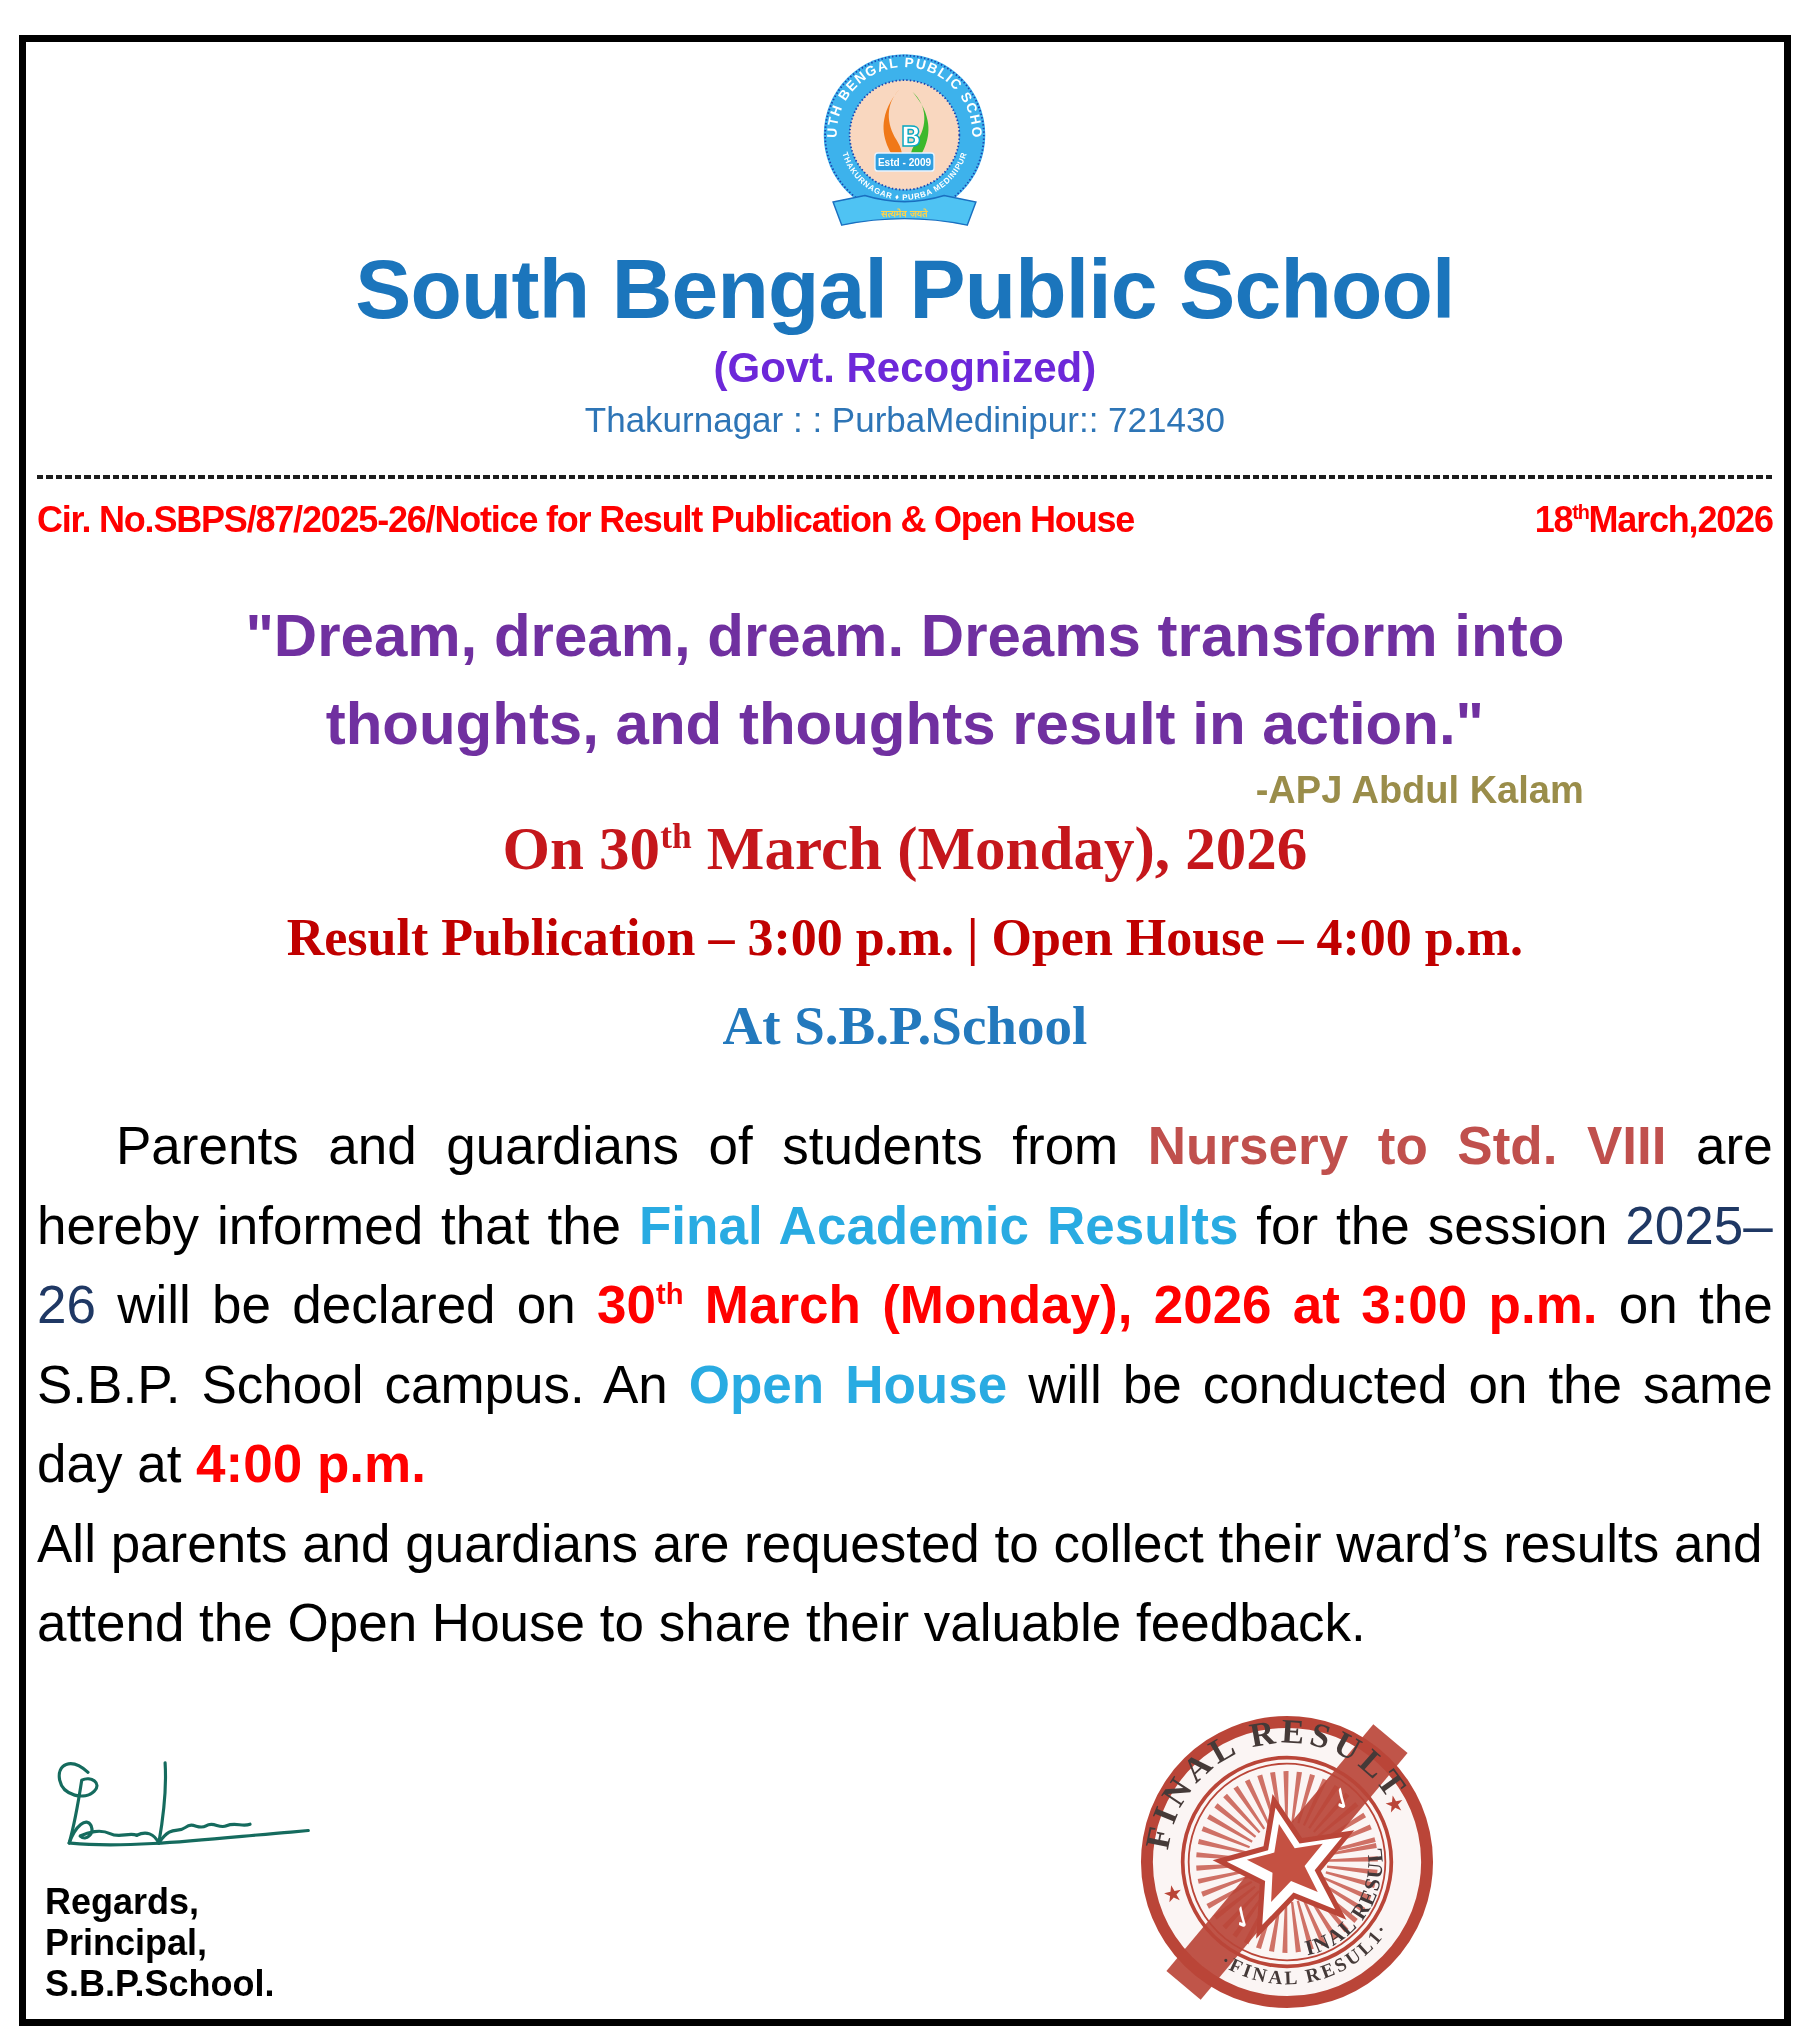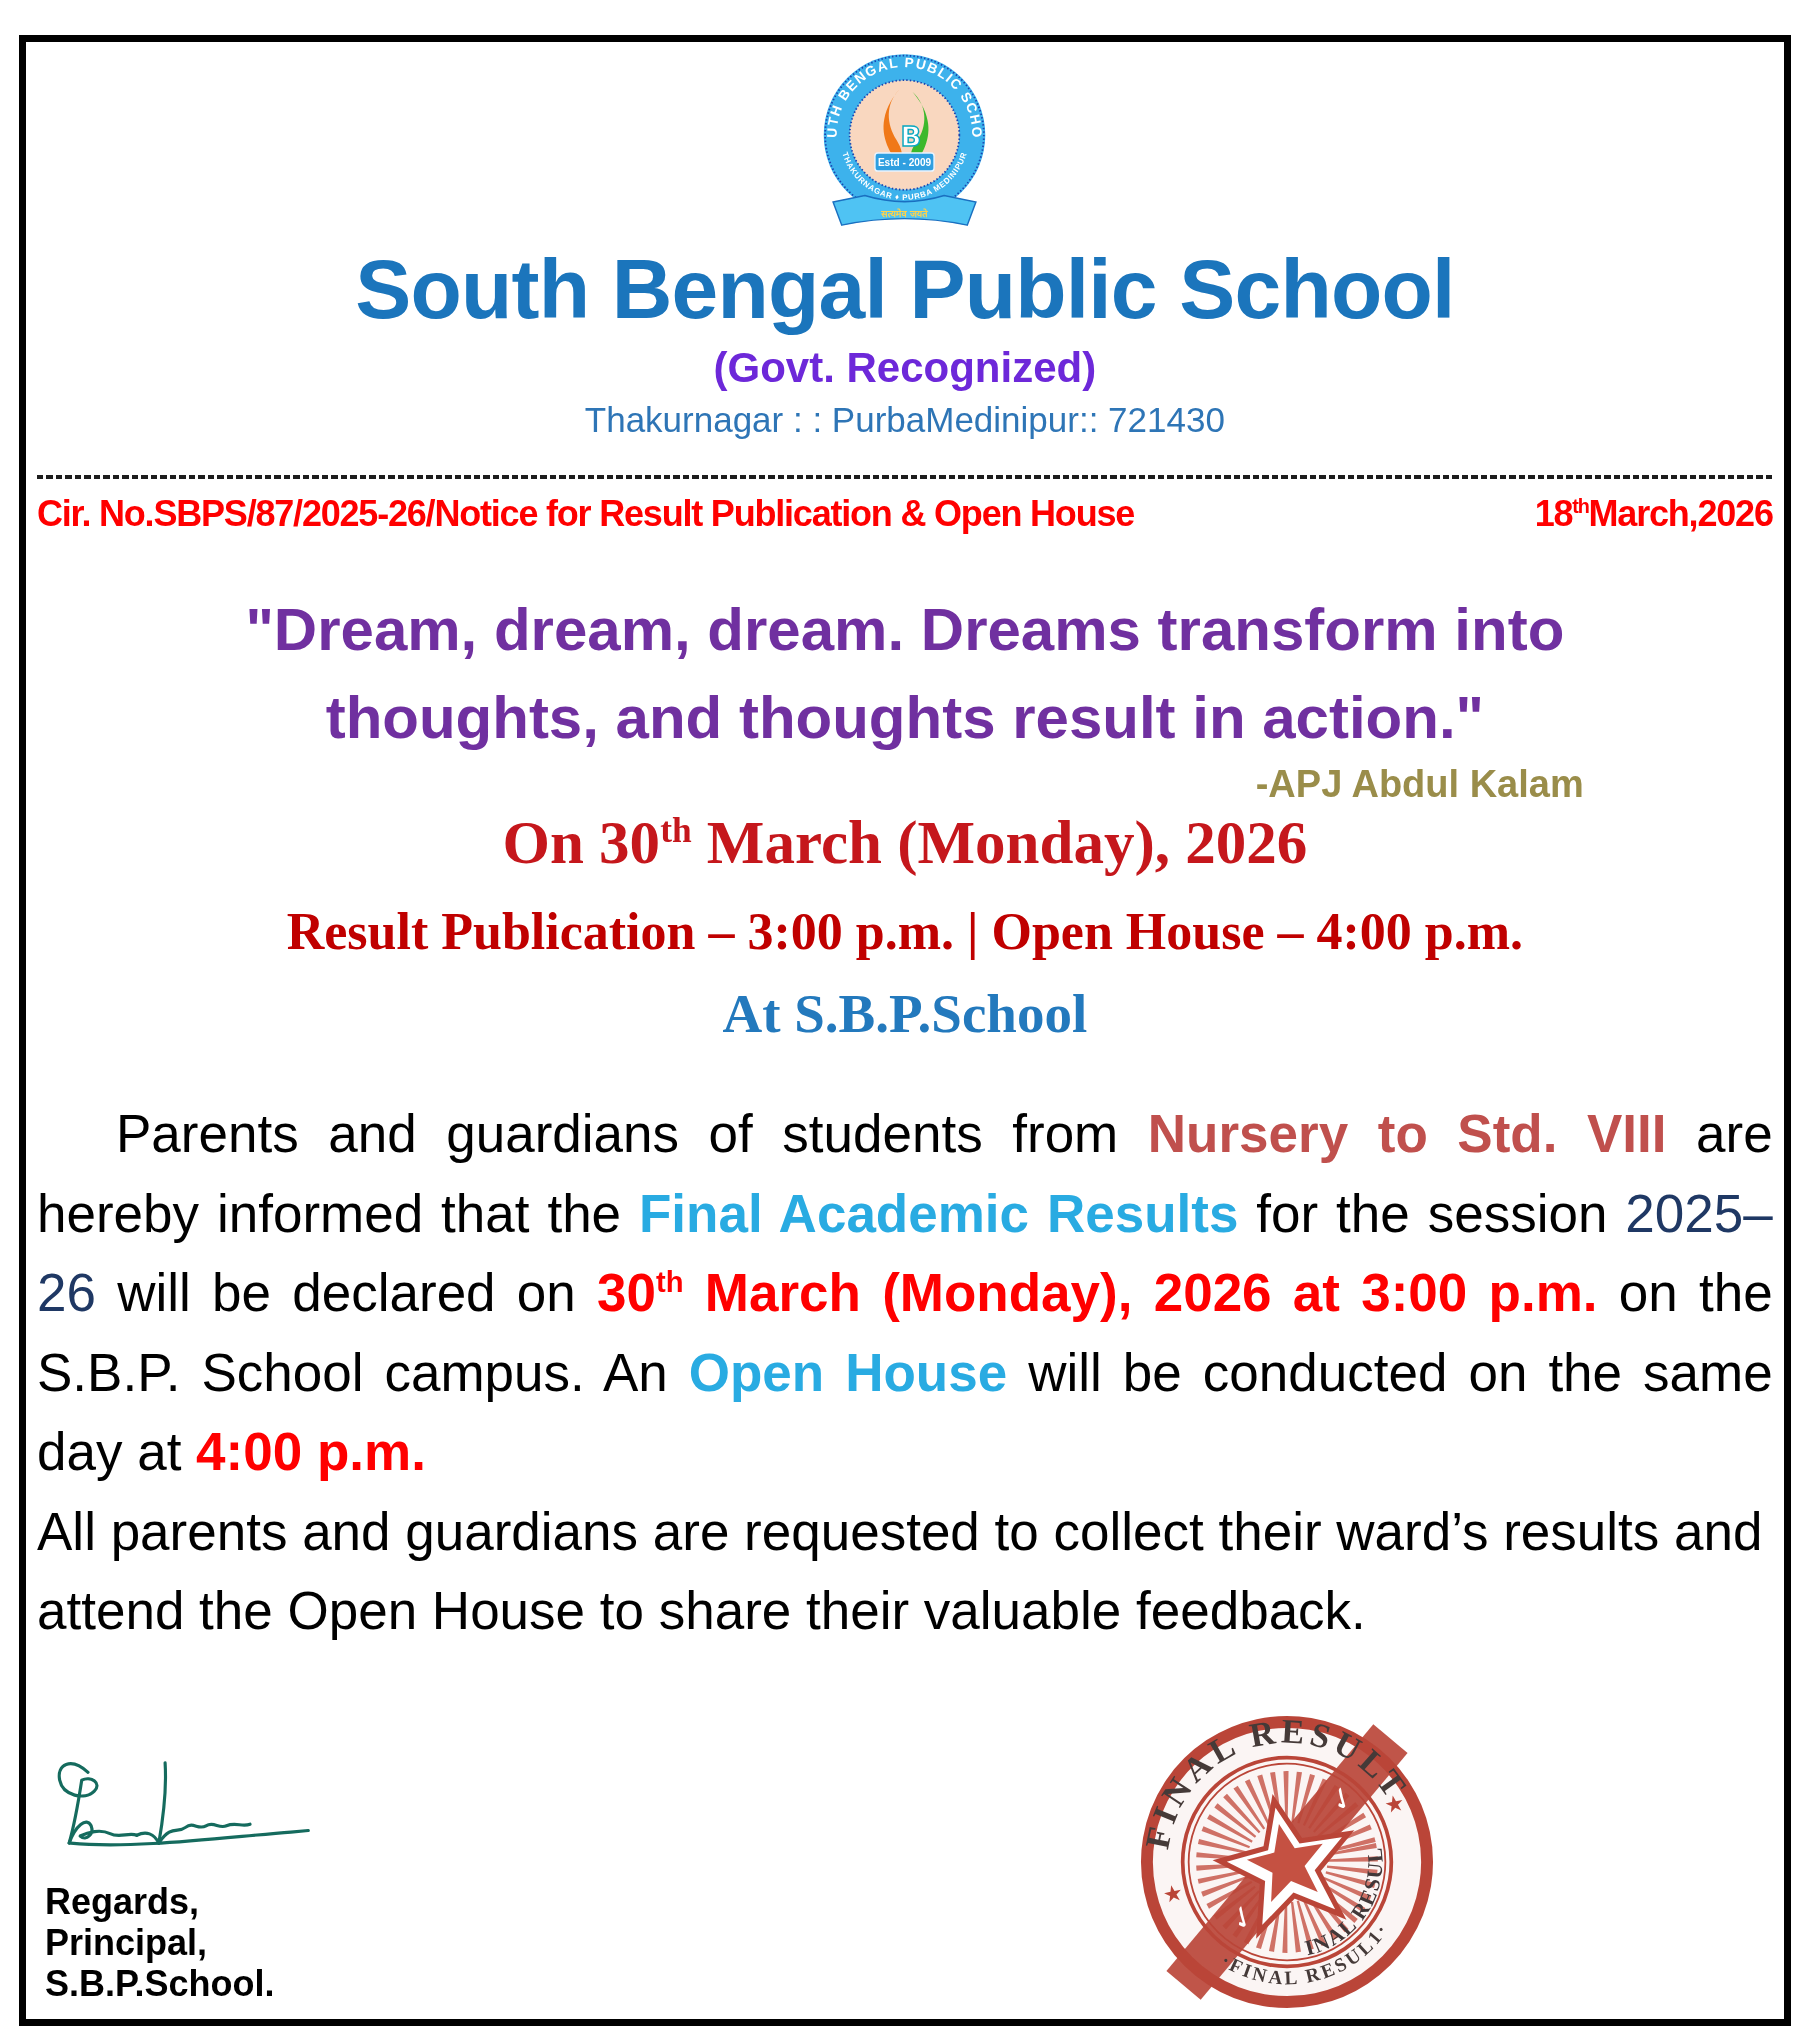--- a/index.html
+++ b/index.html
@@ -8,32 +8,32 @@
   .frame{position:absolute;left:19px;top:35px;right:17.3px;bottom:9.5px;border:7px solid #000;
          box-sizing:border-box;padding:8px 11px 0 11px;}
   .center{text-align:center;}
   .logo-wrap{text-align:center;margin-top:1.6px;}
   .school-name{margin-top:1.6px;font-size:84px;line-height:1.05;font-weight:bold;color:#1b75bc;letter-spacing:-0.8px;}
   .recognition{margin-top:11px;font-size:42px;line-height:1.12;font-weight:bold;color:#6d28d9;}
   .address{margin-top:10px;font-size:35px;line-height:1.1;font-weight:400;color:#2e75b6;}
   .rule{height:4px;margin:35px 0 4.7px 0;
         background:repeating-linear-gradient(90deg,#1d1d1d 0 6.3px,transparent 6.3px 9.5px);}
   .cir-row{display:flex;justify-content:space-between;align-items:flex-start;
-           margin-top:12px;font-size:36px;font-weight:bold;color:#ff0000;letter-spacing:-1.2px;line-height:1.25;}
+           margin-top:18px;font-size:36px;font-weight:bold;color:#ff0000;letter-spacing:-1.2px;line-height:1.25;}
   .cir-row sup{font-size:55%;}
   .quote{margin:50px auto 0 auto;max-width:1498px;font-size:60px;line-height:1.47;
          font-weight:bold;color:#7030a0;}
   .attribution{margin-top:1.6px;text-align:right;padding-right:189px;
                font-size:38px;font-weight:bold;color:#9a8d4a;line-height:1.1;}
   .serif{font-family:"Liberation Serif",serif;font-weight:bold;}
   .event-title{margin-top:49px;font-size:65px;line-height:1.12;color:#14a75c;}
   .event-date{margin-top:4px;font-size:61px;line-height:1.08;color:#c5171c;font-family:Liberation Serif, serif;}
   .event-date sup{font-size:58%;}
   .event-time{margin-top:27px;font-size:52px;line-height:1.12;color:#c00000;text-align:center;}
-  .event-venue{margin-top:21px;font-size:55px;line-height:1.15;color:#2379bd;}
+  .event-venue{margin-top:27px;font-size:55px;line-height:1.15;color:#2379bd;}
   .body-text{margin-top:49px;font-size:53px;line-height:1.5;}
   .body-text p{margin:0;}
   .para1{text-align:justify;text-indent:79px;}
   .para2{text-align:left;}
   .bold{font-weight:bold;}
   .brick{color:#c0504d;}
   .sky{color:#29abe2;}
   .navy{color:#1f3864;}
   .red{color:#ff0000;}
   .body-text sup{font-size:55%;}

